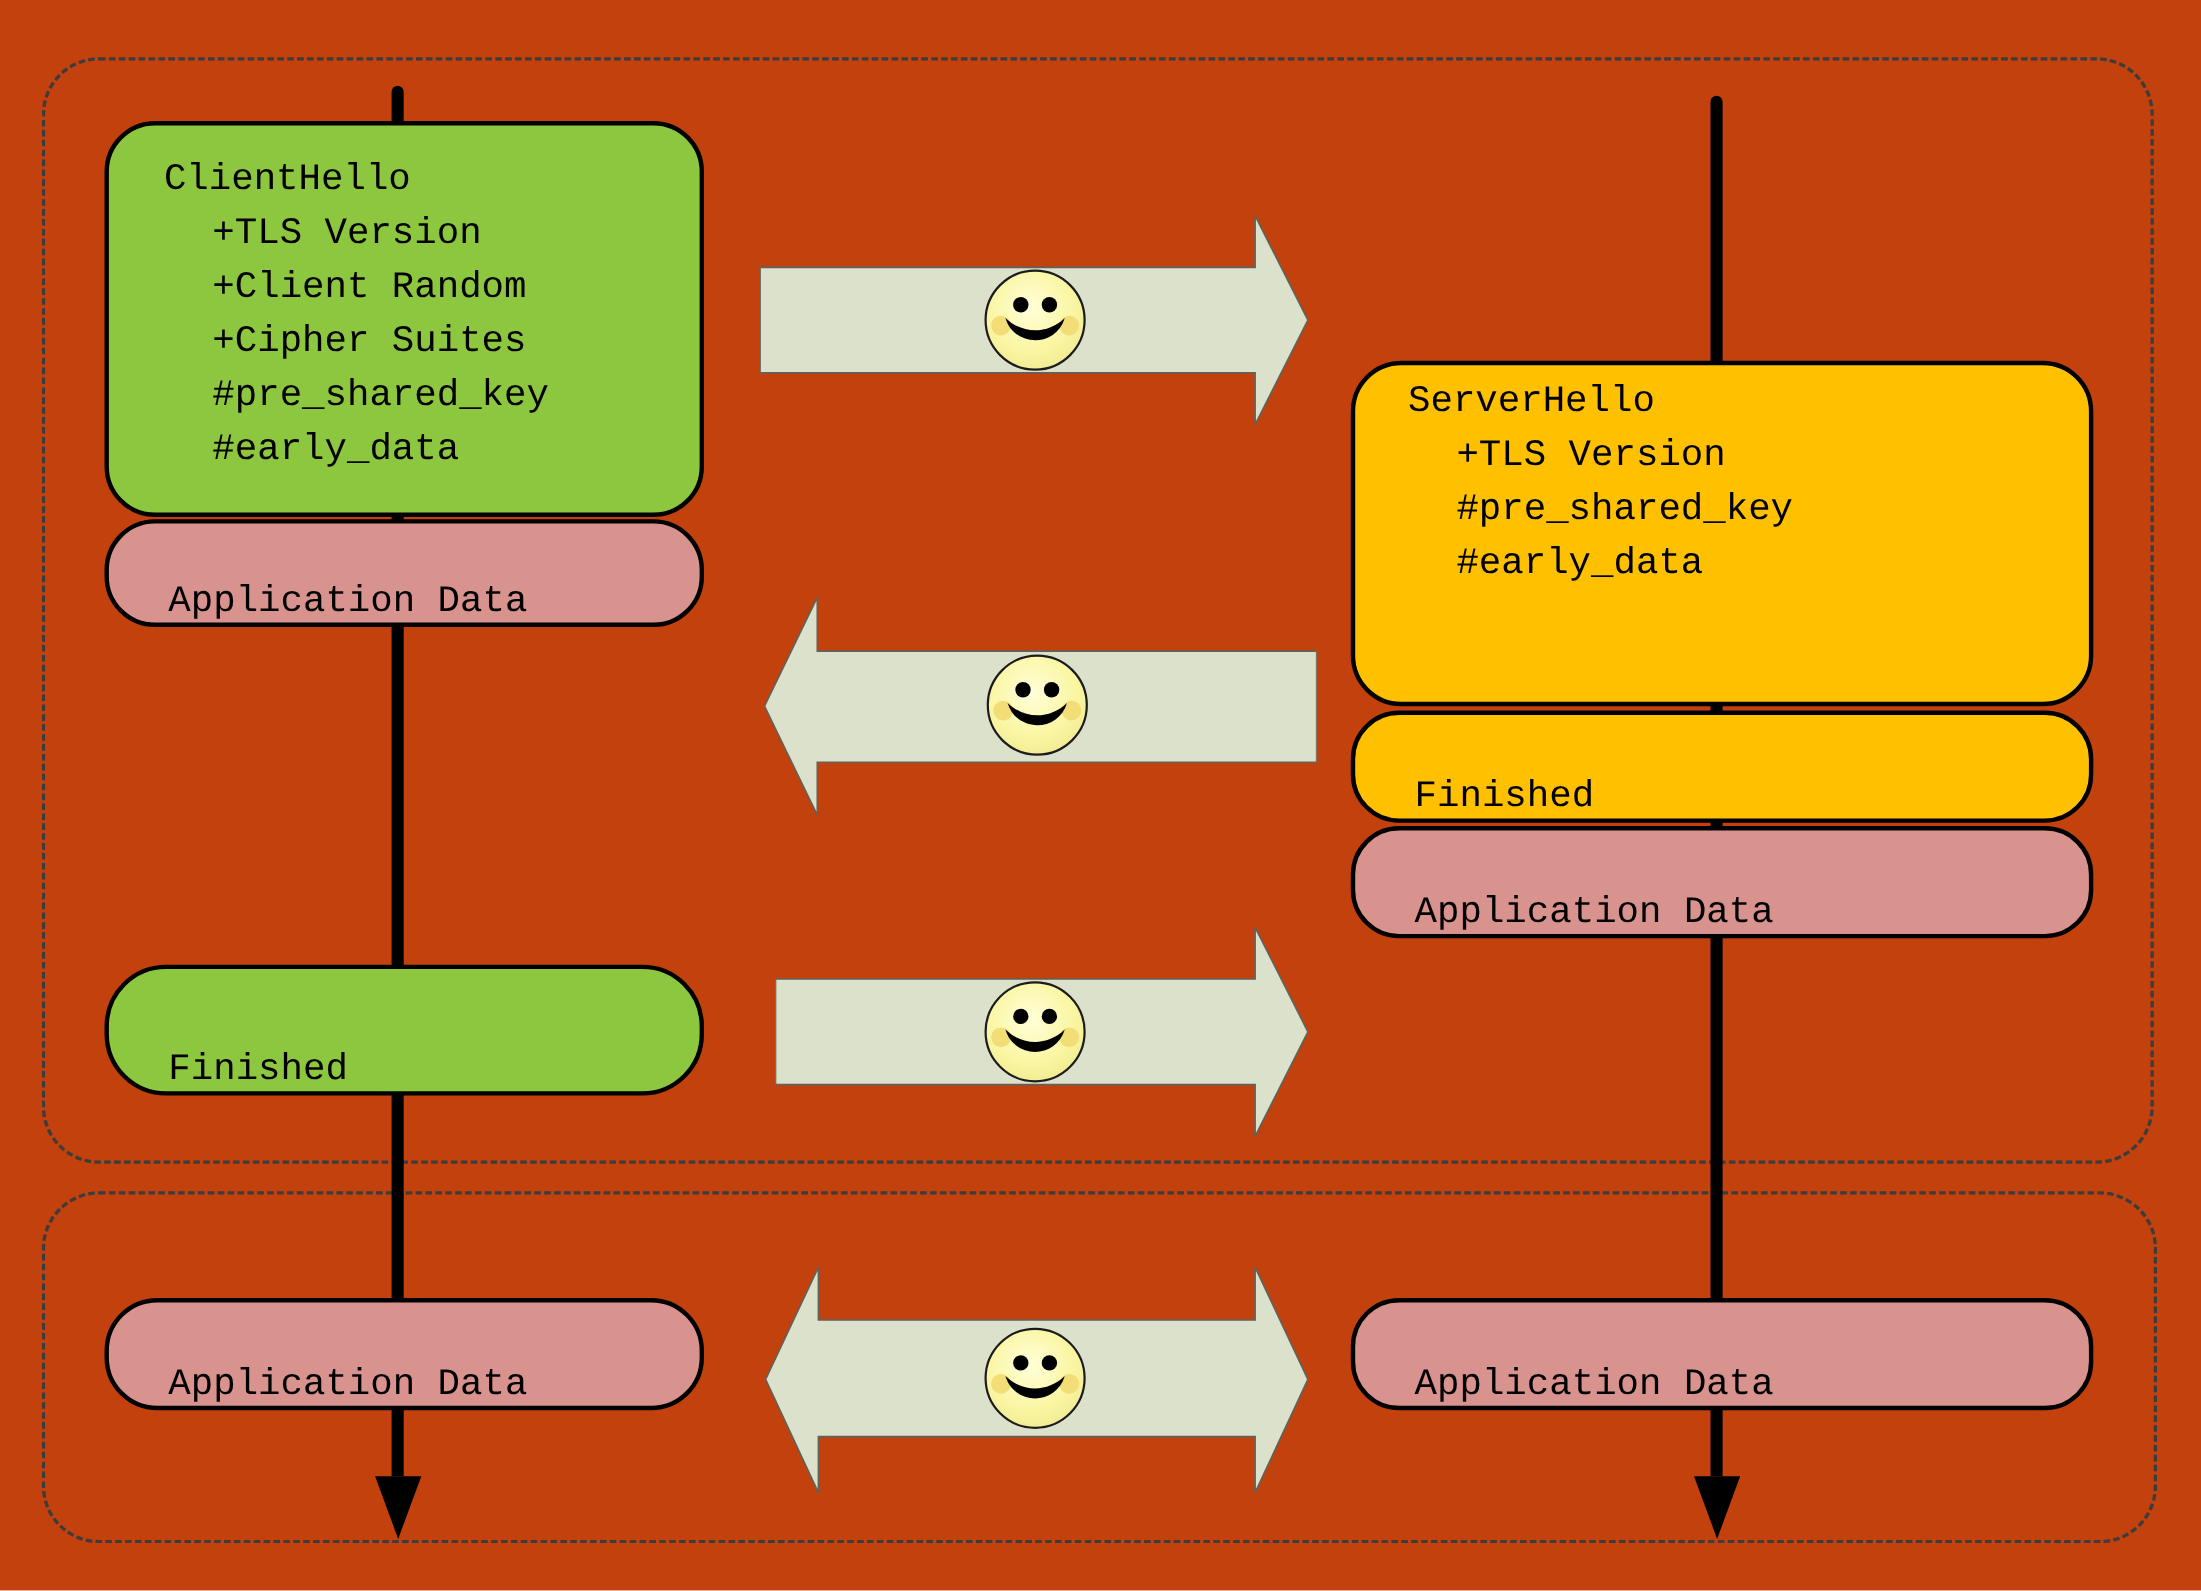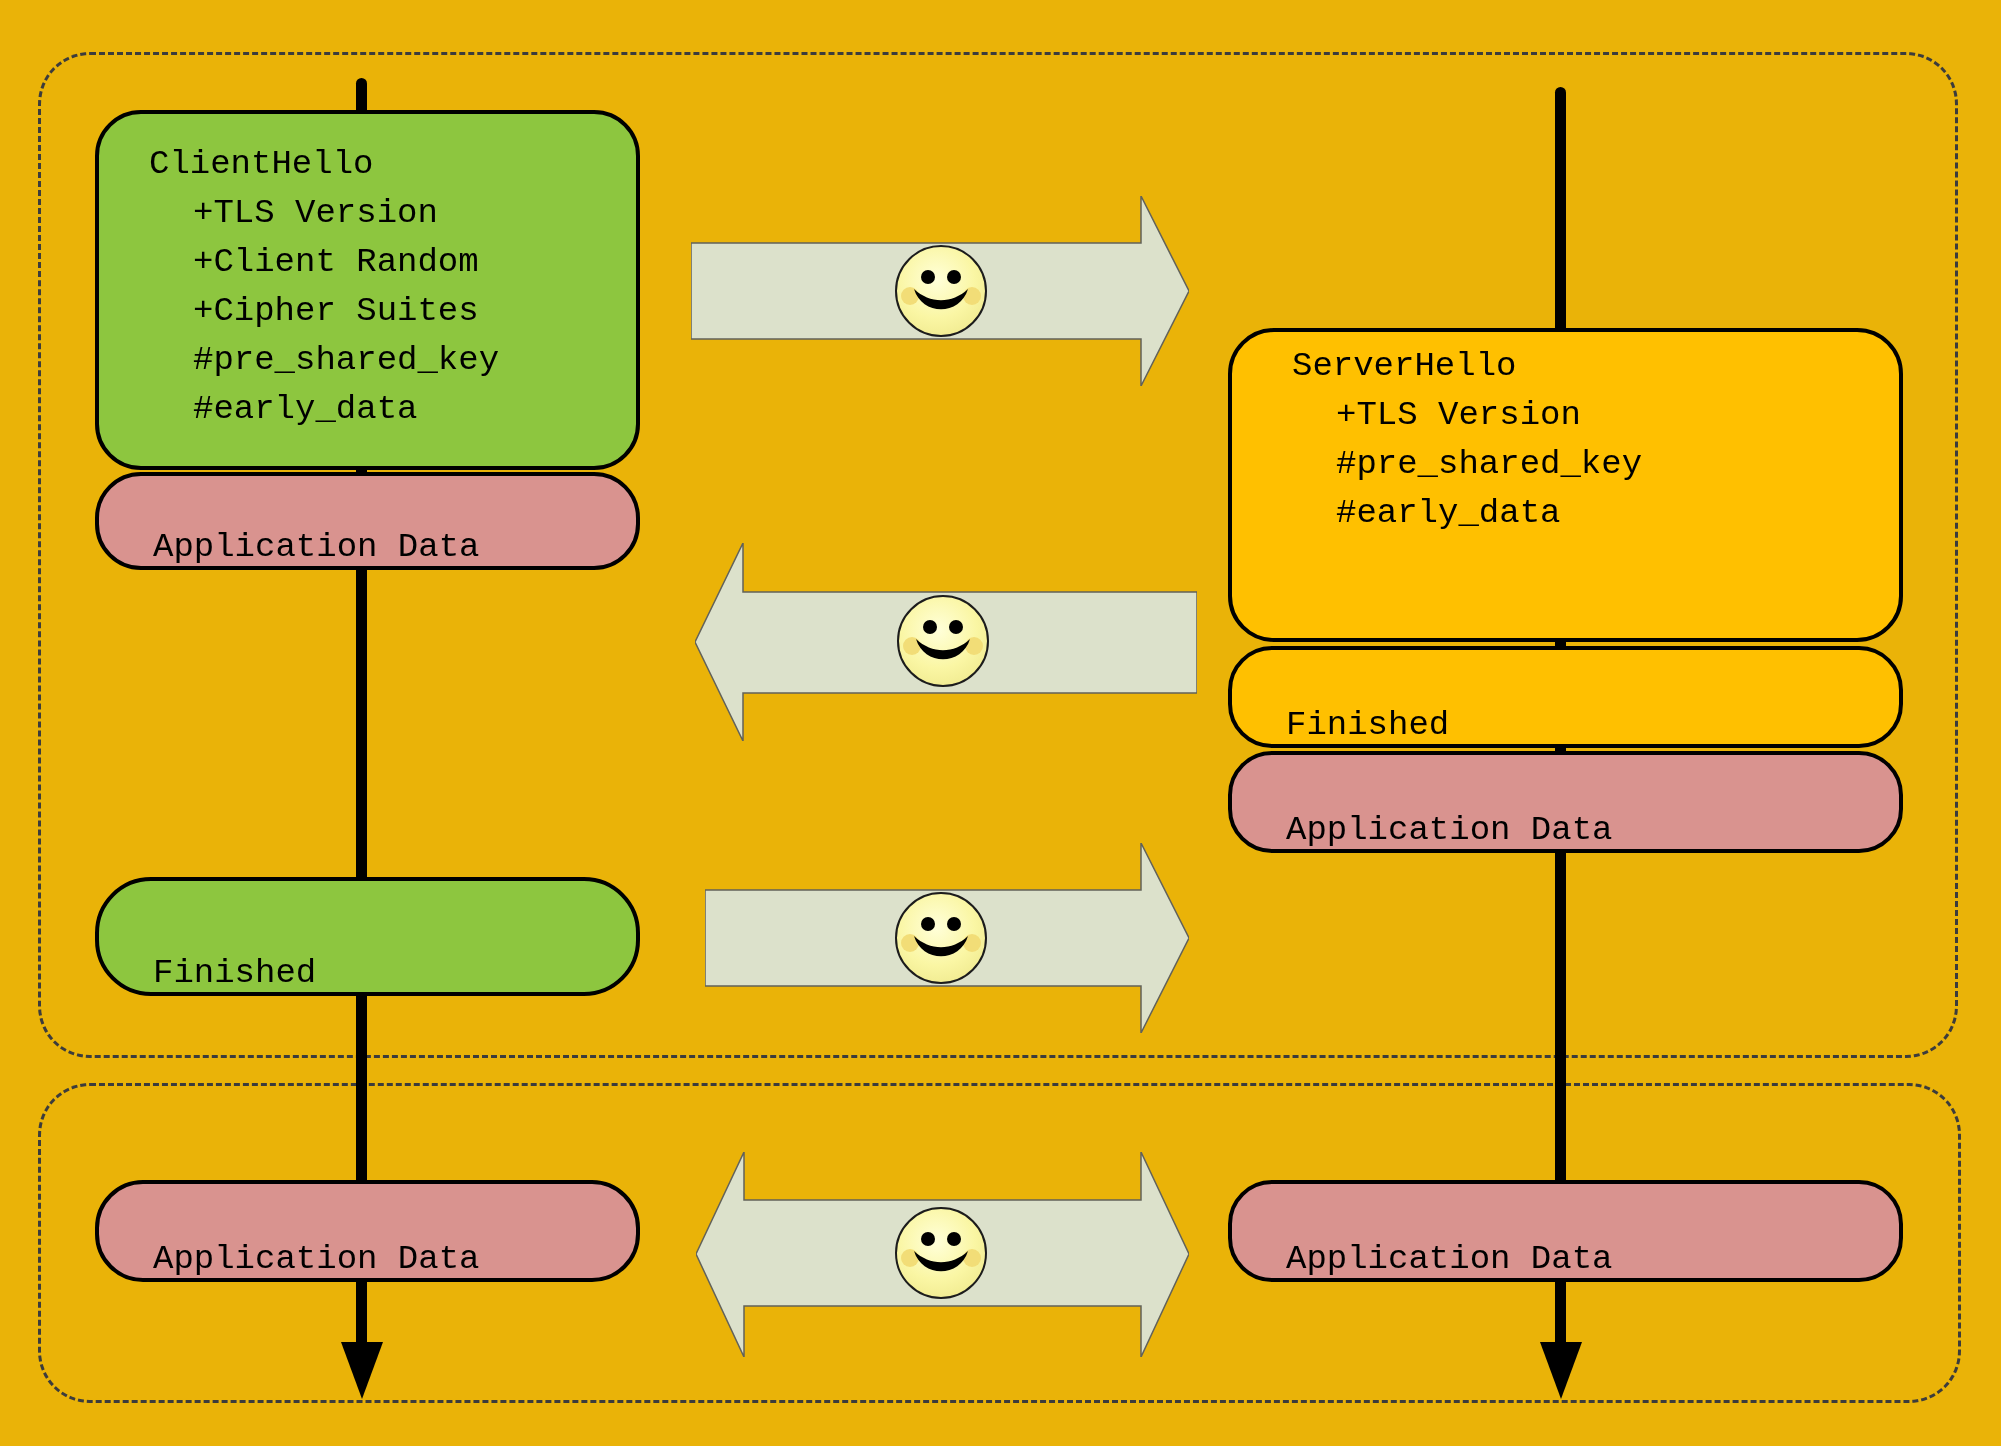--- a/index.html
+++ b/index.html
@@ -1,19 +1,19 @@
 <!DOCTYPE html>
 <html style="--color-client-box: #8dc63f; --color-server-box: #ffc000; --color-app-data-box: #d9938f; --color-arrow-fill: #dce1cb; --color-arrow-stroke: #62625a; --color-smiley-cheek: #f2dd77; --color-dashed-border: #3c3c3c; --color-lifeline: #000000; --color-box-border: #000000; --color-text: #000000;"><head>
 <meta charset="utf-8">
 <style>
   html,body{margin:0;padding:0;background:#fff;}
   #canvas{
     position:relative;
     width:2001px;height:1446px;
-    background:#eab308;
+    background:#c2410c;
     overflow:hidden;
     font-family:"Liberation Mono","DejaVu Sans Mono",monospace;
     color:var(--color-text,#000);
   }
   
   .phase{
     position:absolute;
     border:3px dashed var(--color-dashed-border,#3c3c3c);
     border-radius:52px;
     z-index:0;
@@ -52,21 +52,21 @@
 
   .fill-client{background:var(--color-client-box,#8dc63f);}
   .fill-server{background:var(--color-server-box,#ffc000);}
   .fill-appdata{background:var(--color-app-data-box,#d9938f);}
 
   #client-hello-box{left:95px;top:110px;width:545px;height:360px;border-radius:46px;padding:26px 0 0 50px;}
   #client-appdata-handshake-box{left:95px;top:472px;width:545px;height:98px;border-radius:46px;}
   #client-finished-box{left:95px;top:877px;width:545px;height:119px;border-radius:56px;}
   #client-appdata-box{left:95px;top:1180px;width:545px;height:102px;border-radius:48px;}
 
-  #server-hello-box{left:1228px;top:328px;width:675px;height:314px;border-radius:46px;padding:10px 0 0 60px;}
+  #server-hello-box{left:1228px;top:328px;width:675px;height:314px;border-radius:46px;padding:10px 0 0 48px;}
   #server-finished-box{left:1228px;top:646px;width:675px;height:102px;border-radius:44px;}
   #server-appdata-handshake-box{left:1228px;top:751px;width:675px;height:102px;border-radius:44px;}
   #server-appdata-box{left:1228px;top:1180px;width:675px;height:102px;border-radius:44px;}
 
   
   .msg-arrow{position:absolute;z-index:2;}
   .arrow-shape{
     fill:var(--color-arrow-fill,#dce1cb);
     stroke:var(--color-arrow-stroke,#62625a);
     stroke-width:1.5;

